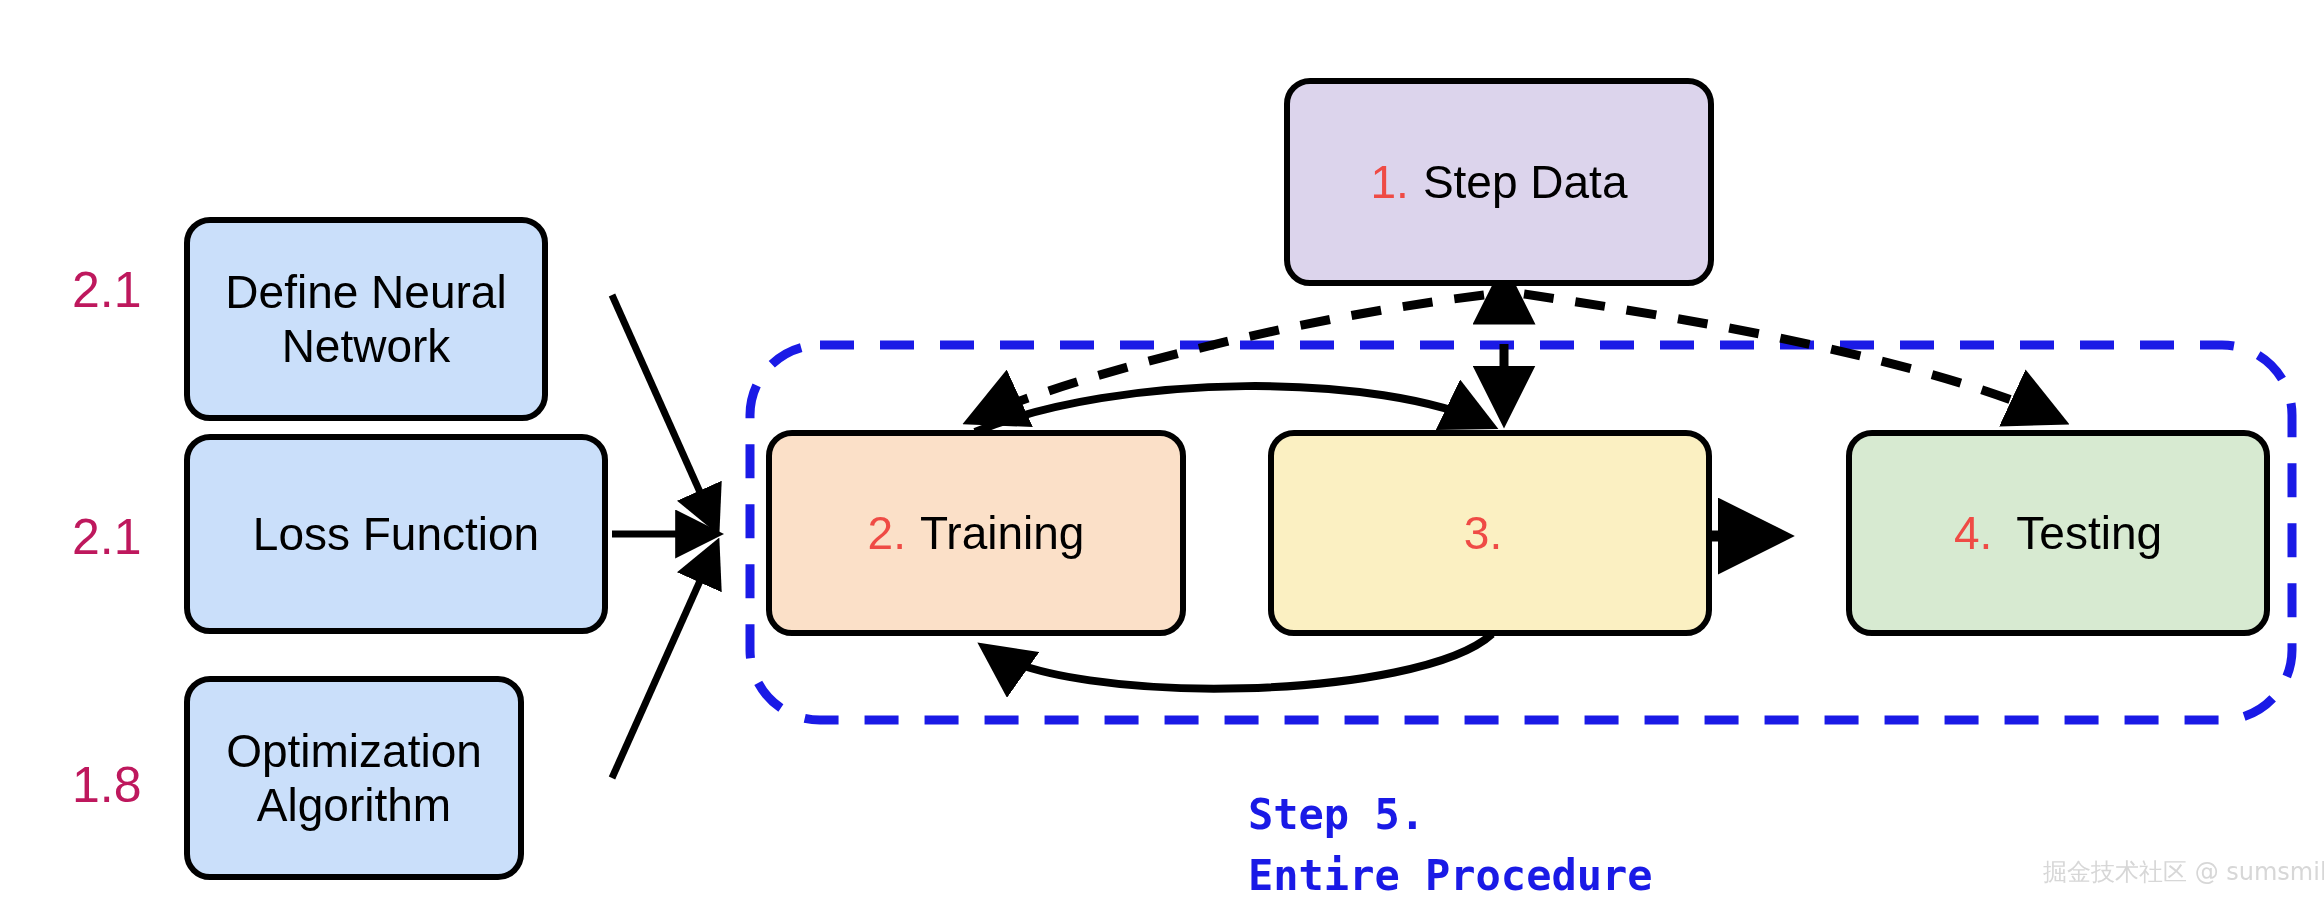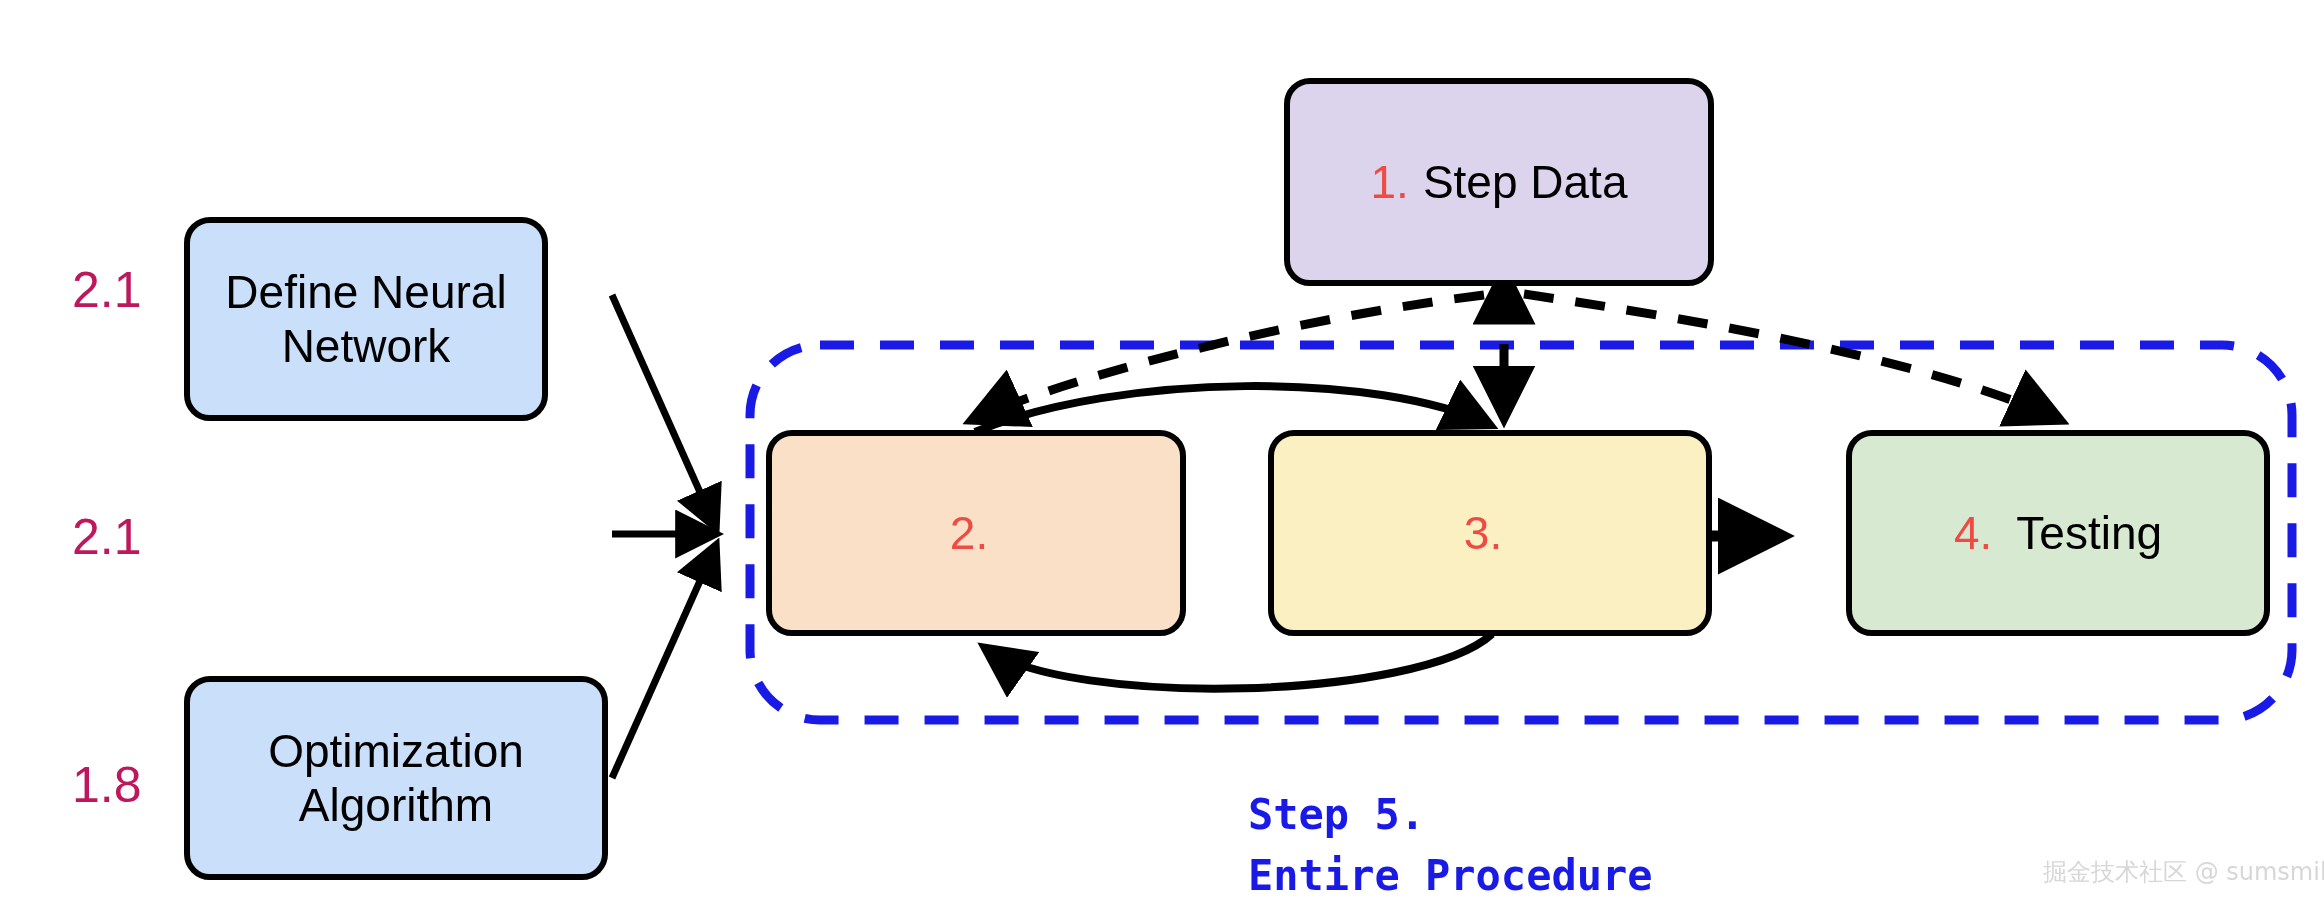--- a/index.html
+++ b/index.html
@@ -115,36 +115,40 @@
 
   <div class="step-tag" style="left:72px; top:265px;">2.1</div>
   <div class="step-tag" style="left:72px; top:512px;">2.1</div>
   <div class="step-tag" style="left:72px; top:760px;">1.8</div>
 
   <div class="node-box" style="left:184px; top:192px; width:364px; height:204px; background:#cadffa;margin-top:25px;">
     <span class="label-txt">Define Neural
 Network</span>
   </div>
 
+  <div class="node-box" style="left:184px; top:434px; width:424px; height:200px; background:#cadffa;">
+    <span class="label-txt">Loss Function</span>
+  </div>
 
-  <div class="node-box" style="left:184px; top:676px; width:424px; height:204px; background:#cadffa;text-align:center;">
+  <div class="node-box" style="left:184px; top:676px; width:340px; height:204px; background:#cadffa;text-align:center;">
     <span class="label-txt">Optimization
 Algorithm</span>
   </div>
 
   <div class="node-box" style="left:1284px; top:78px; width:430px; height:208px; background:#dcd4ec;">
     <div class="inner-row">
       <span class="num">1.</span>
       <span class="label-txt">Step Data</span>
     </div>
   </div>
 
   <div class="node-box" style="left:766px; top:430px; width:420px; height:206px; background:#fbe0c8;">
     <div class="inner-row">
       <span class="num">2.</span>
+      <span class="label-txt">Training</span>
     </div>
   </div>
 
   <div class="node-box" style="left:1268px; top:430px; width:444px; height:206px; background:#fbf0c2;">
     <div class="inner-row">
       <span class="num">3.</span>
     </div>
   </div>
 
   <div class="node-box" style="left:1846px; top:430px; width:424px; height:206px; background:#d7ead1;">

